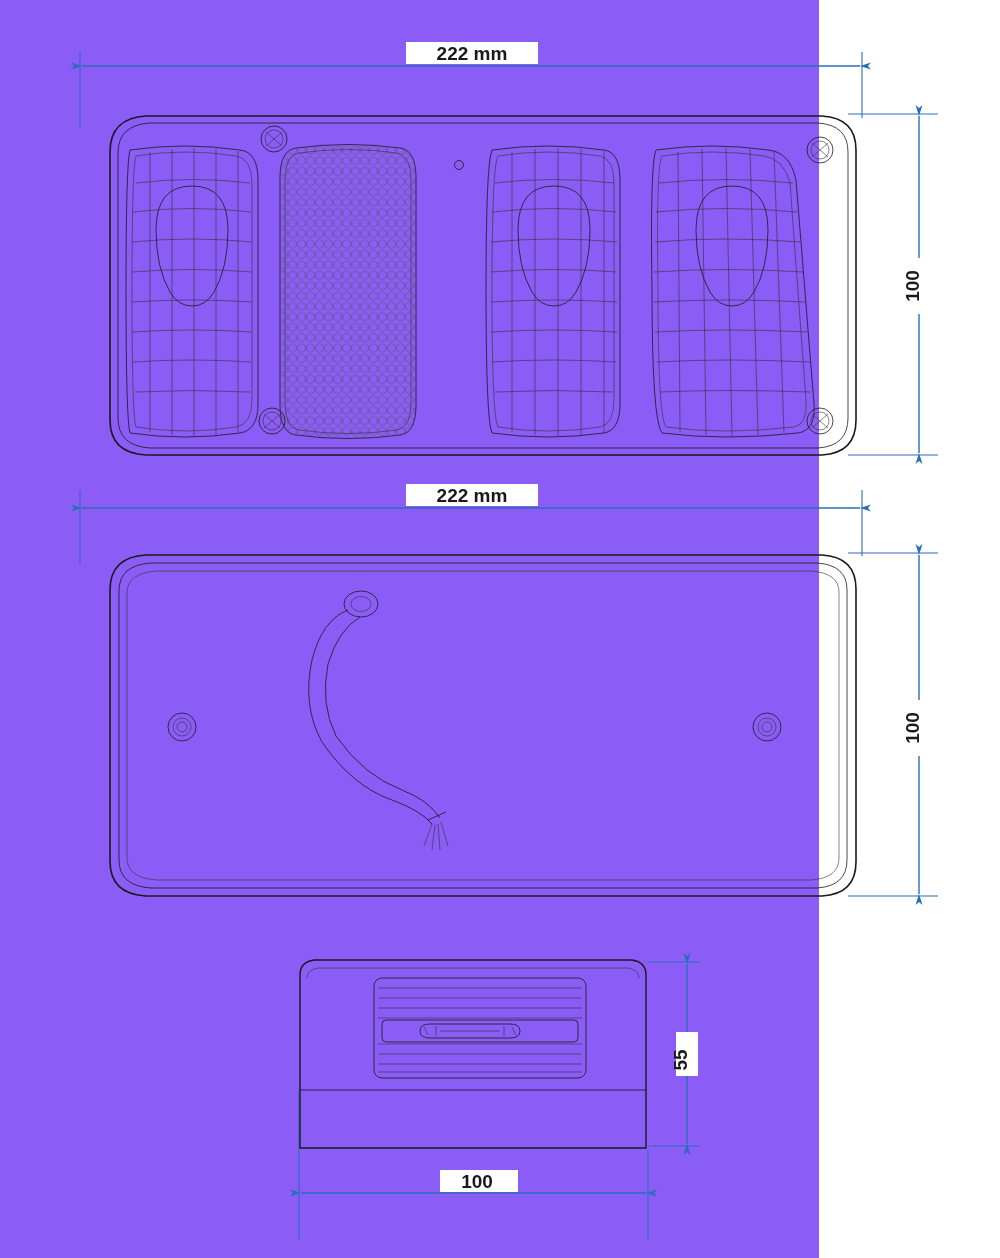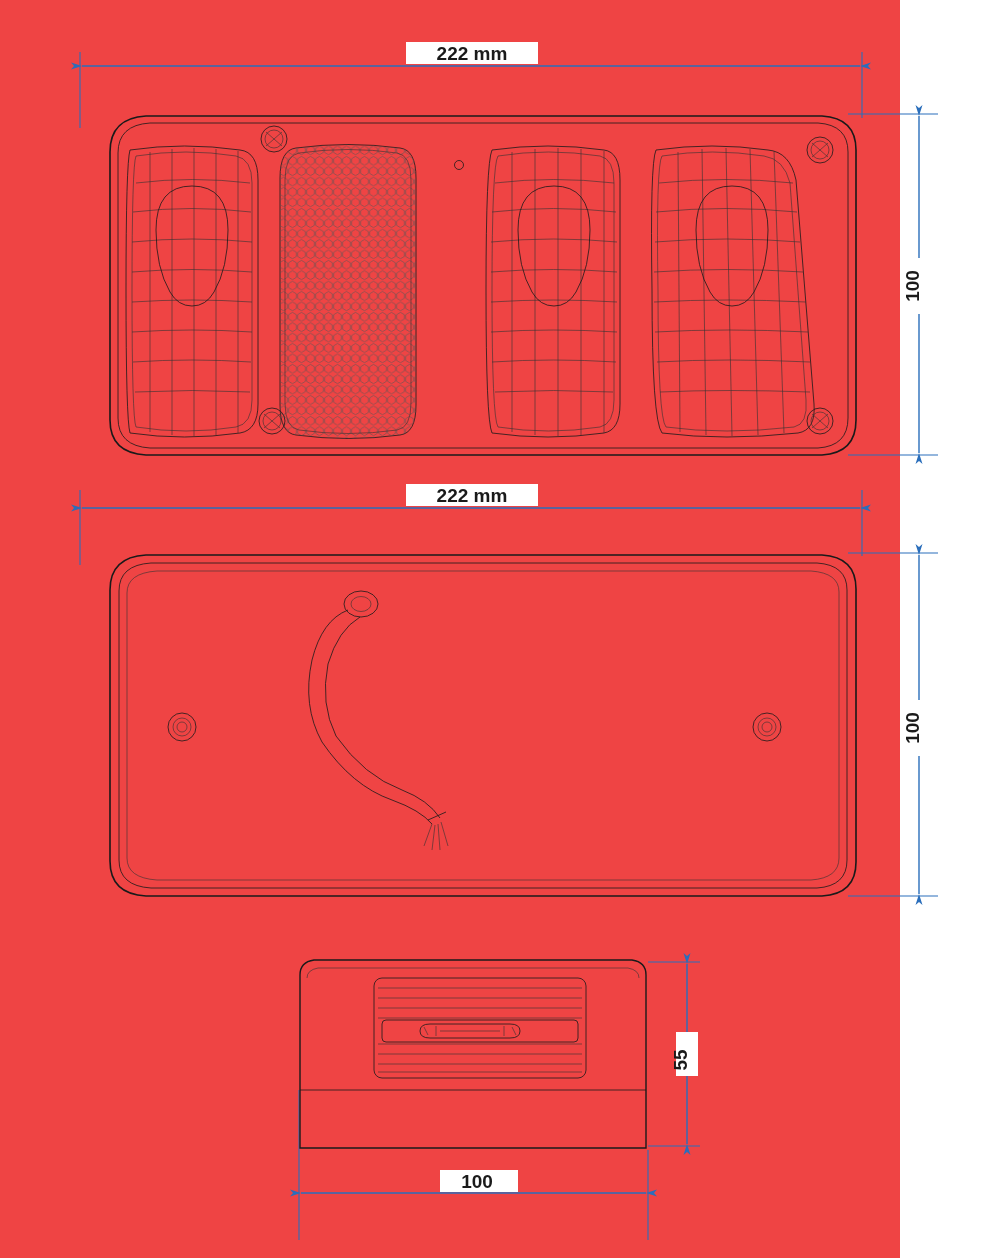--- a/index.html
+++ b/index.html
@@ -1,17 +1,17 @@
 <!DOCTYPE html>
 <html><head>
 <meta charset="utf-8">
 <style>
   html,body{margin:0;padding:0;background:#ffffff;}
   body{width:1000px;height:1258px;font-family:"Liberation Sans",sans-serif;overflow:hidden;}
-  #stage{position:relative;width:900px;height:1258px;background:#ef4444;}
+  #stage{position:relative;width:819px;height:1258px;background:#8b5cf6;}
   svg{display:block;}
   .dimtext{font-family:"Liberation Sans",sans-serif;font-weight:bold;fill:#1a1a1a;}
   .dimline{stroke:#2a6ebb;stroke-width:1.4;fill:none;}
   .extline{stroke:#2a6ebb;stroke-width:1.1;fill:none;}
   .outline{stroke:#1a1a1a;fill:none;}
   .thin{stroke:#1a1a1a;stroke-width:0.8;fill:none;}
   .hair{stroke:#333;stroke-width:0.6;fill:none;}
 </style>
 </head>
 <body>

